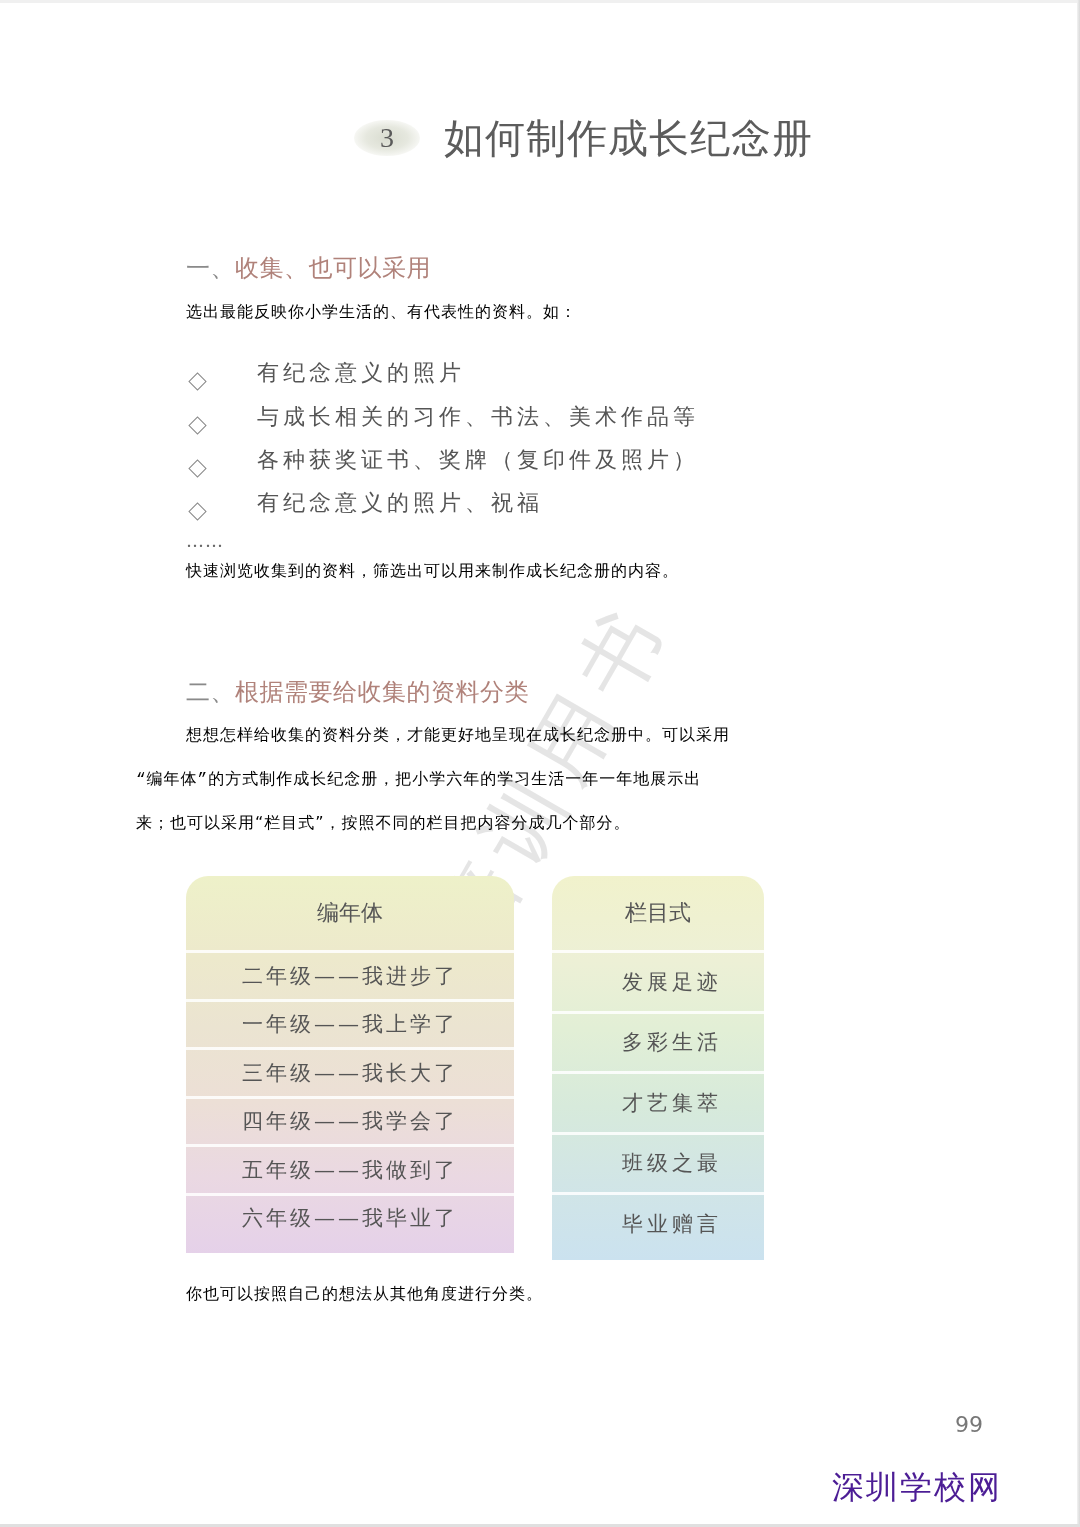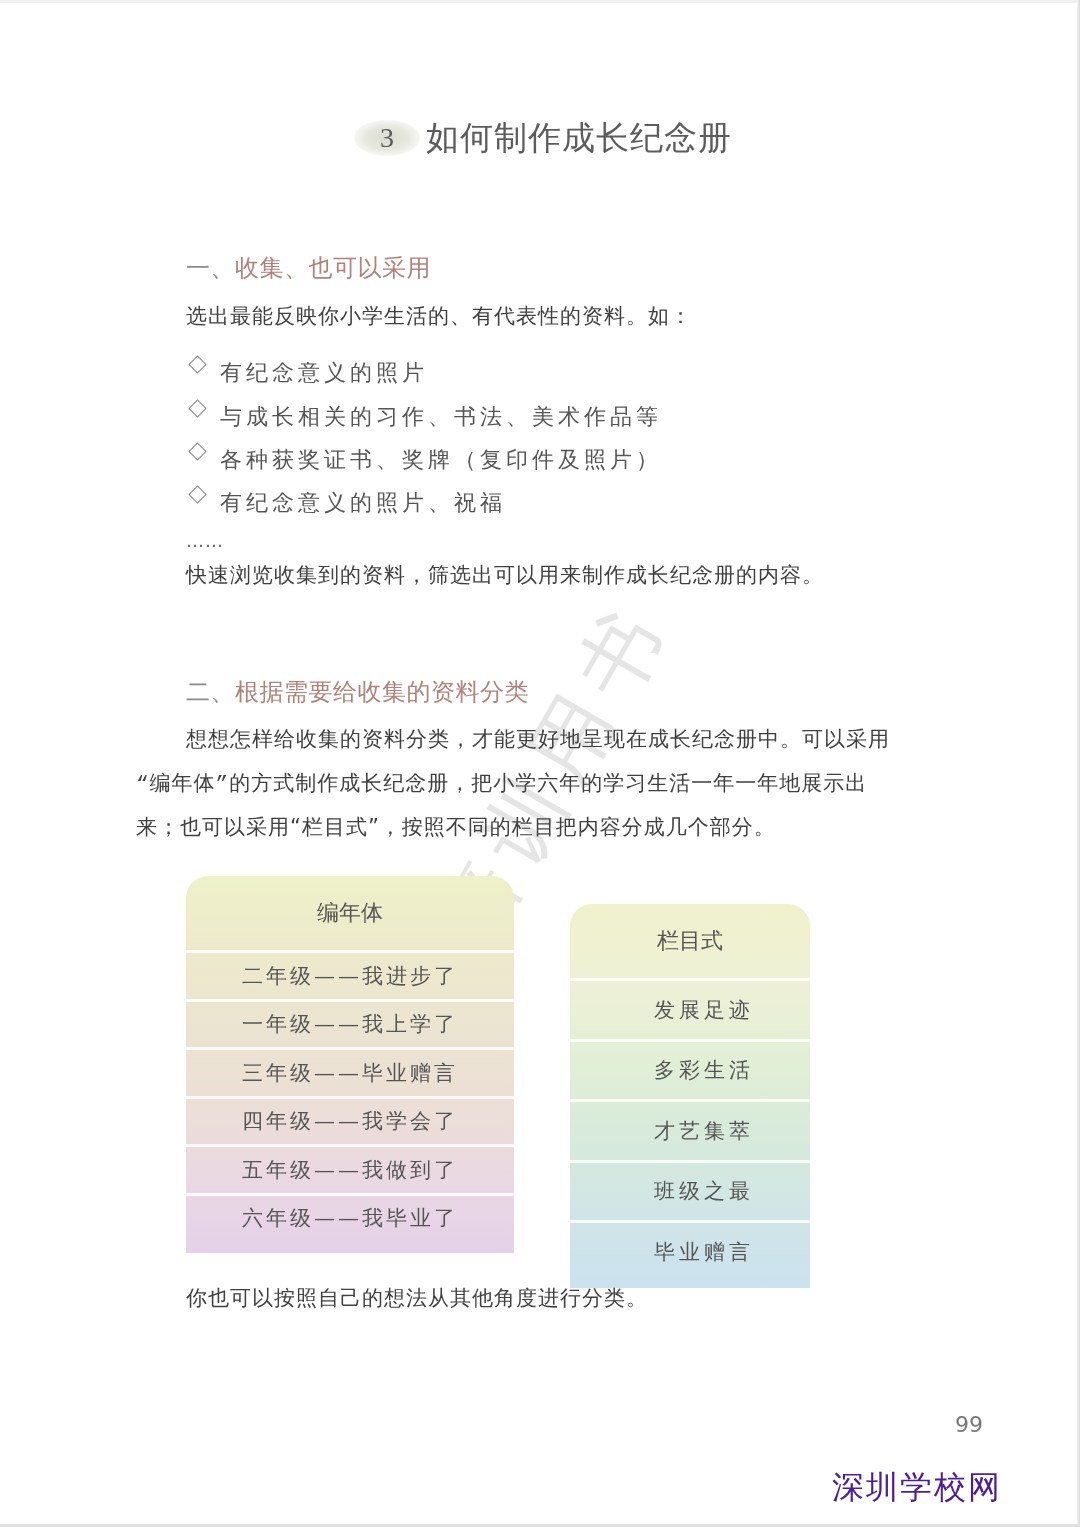--- a/index.html
+++ b/index.html
@@ -33,38 +33,38 @@
     }
     .title-num-badge::before {
       content: ""; position: absolute; left: 4px; top: 8px; width: 66px; height: 36px;
       border-radius: 50%;
       background: radial-gradient(ellipse at center, #d9dcd0 0%, #e6e8df 45%, rgba(240,241,235,0.6) 70%, rgba(255,255,255,0) 100%);
     }
     .title-num {
       position: relative; font-family: "Liberation Serif", serif; font-size: 28px; color: #5a5a5a;
     }
     .title-text {
-      margin-left: 2px; font-family: "DejaVu Sans", sans-serif; font-size: 33px; color: #5c5c5c;
+      margin-left: 20px; font-family: "DejaVu Sans", sans-serif; font-size: 40px; color: #5c5c5c;
       letter-spacing: 1px;
       text-align: center;
     }
 
     .h2 {
       position: absolute; left: 186px; font-family: "DejaVu Sans", sans-serif;
       font-size: 24px; color: #b0827a; letter-spacing: 0.5px;
     }
     .h2 .num { color: #8a8a8a; }
     .p {
       position: absolute; left: 186px; font-family: "DejaVu Sans", sans-serif;
-      font-size: 21px; color: #404040; letter-spacing: 1px; white-space: nowrap;
+      font-size: 16px; color: #000000; letter-spacing: 1px; white-space: nowrap;
     }
     .bullet {
       position: absolute; left: 186px; font-family: "DejaVu Serif", serif;
       font-size: 22px; color: #555; letter-spacing: 4px; white-space: nowrap;
-      display: flex; align-items: flex-start;
+      display: flex; align-items: flex-end; gap: 37px;
     }
     .bullet .diamond {
       display: inline-block; width: 11px; height: 11px; border: 1.5px solid #888;
       transform: rotate(45deg); margin: 0 16px 0 5px;
     }
     .ellipsis {
       position: absolute; left: 186px; top: 530px; font-size: 18px; color: #666;
       letter-spacing: 1px;
     }
 
@@ -78,23 +78,22 @@
 
     
     .tbl {
       position: absolute; border-radius: 22px 22px 0 0; overflow: hidden;
     }
     .tbl-left {
       left: 186px; top: 876px; width: 328px; height: 377px;
       background: linear-gradient(to bottom, #eef1c9 0%, #ede9cc 22%, #ebe4d1 40%, #ecdfd6 60%, #ead8e2 80%, #e5d1e9 100%);
     }
     .tbl-right {
-      left: 570px; top: 876px; width: 240px; height: 384px;
+      left: 552px; top: 876px; width: 212px; height: 384px;
       background: linear-gradient(to bottom, #f1f2cc 0%, #edf0d6 22%, #e2efd6 40%, #d7eadb 60%, #d1e5e6 80%, #cbe2ef 100%);
-      margin-top: 28px;
     }
     .tbl-header {
       height: 74px; display: flex; align-items: center; justify-content: center;
       font-family: "DejaVu Sans", sans-serif; font-size: 22px; color: #555;
       border-bottom: 3px solid rgba(255,255,255,0.85);
     }
     .tbl-left .tbl-row {
       height: 45.5px; display: flex; align-items: center; justify-content: center;
       border-bottom: 3px solid rgba(255,255,255,0.85);
       font-family: "DejaVu Serif", serif; font-size: 21px; color: #555; letter-spacing: 3px;
@@ -160,21 +159,21 @@
   <span class="num">二、</span><span>根据需要给收集的资料分类</span>
 </div>
 <div class="p" style="top:725px; left:186px;">想想怎样给收集的资料分类，才能更好地呈现在成长纪念册中。可以采用</div>
 <div class="p" style="top:769px; left:136px;font-family:Liberation Mono, monospace;">“编年体”的方式制作成长纪念册，把小学六年的学习生活一年一年地展示出</div>
 <div class="p" style="top:813px; left:136px;">来；也可以采用“栏目式”，按照不同的栏目把内容分成几个部分。</div>
 
 <div class="tbl tbl-left">
   <div class="tbl-header">编年体</div>
   <div class="tbl-row">二年级——我进步了</div>
   <div class="tbl-row">一年级——我上学了</div>
-  <div class="tbl-row">三年级——毕业赠言</div>
+  <div class="tbl-row">三年级——我长大了</div>
   <div class="tbl-row">四年级——我学会了</div>
   <div class="tbl-row">五年级——我做到了</div>
   <div class="tbl-row">六年级——我毕业了</div>
 </div>
 
 <div class="tbl tbl-right">
   <div class="tbl-header">栏目式</div>
   <div class="tbl-row">发展足迹</div>
   <div class="tbl-row">多彩生活</div>
   <div class="tbl-row">才艺集萃</div>

